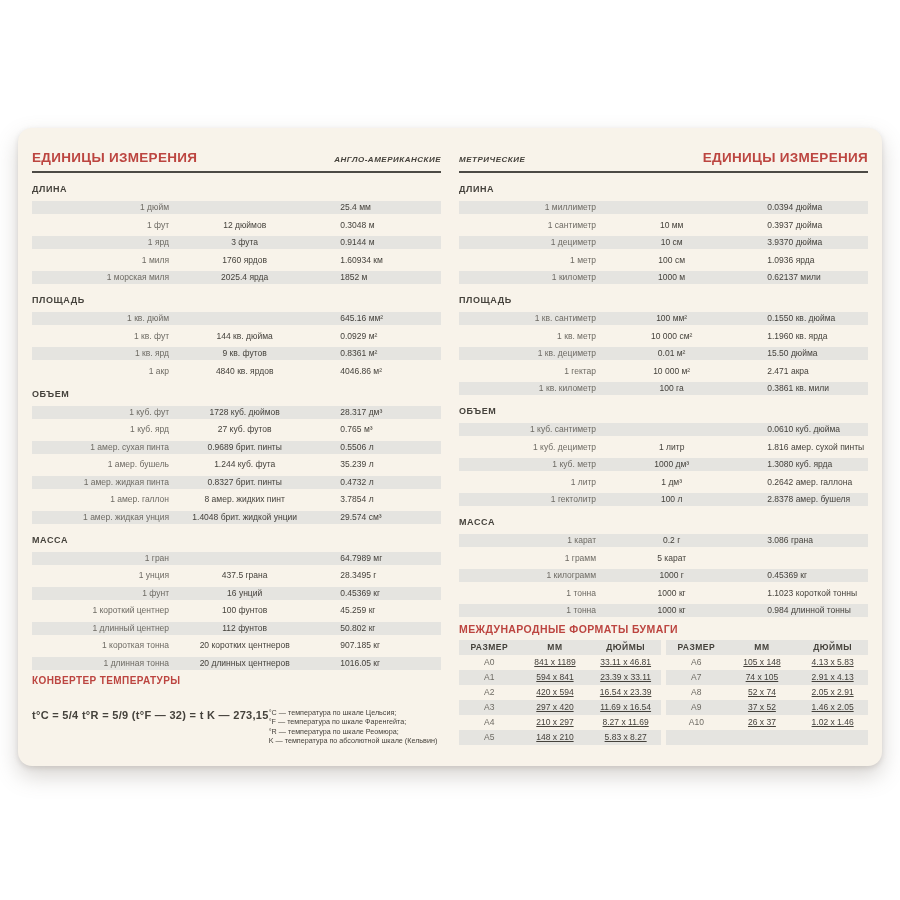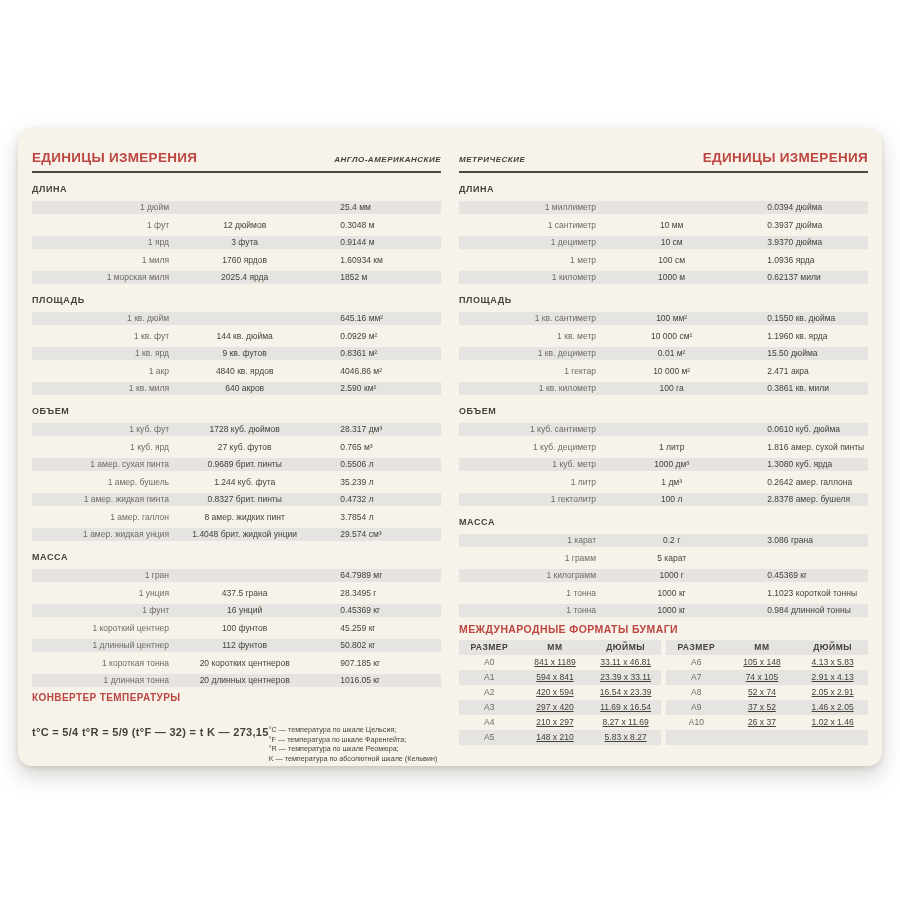--- a/index.html
+++ b/index.html
@@ -179,25 +179,20 @@
           <div class="urow stripe">
             <span class="c1">1 кв. ярд</span>
             <span class="c2">9 кв. футов</span>
             <span class="c3">0.8361 м²</span>
           </div>
           <div class="urow">
             <span class="c1">1 акр</span>
             <span class="c2">4840 кв. ярдов</span>
             <span class="c3">4046.86 м²</span>
           </div>
-          <div class="urow stripe">
-            <span class="c1">1 кв. миля</span>
-            <span class="c2">640 акров</span>
-            <span class="c3">2.590 км²</span>
-          </div>
         </div>
         <div class="section">
           <div class="sec-title">ОБЪЕМ</div>
           <div class="urow stripe">
             <span class="c1">1 куб. фут</span>
             <span class="c2">1728 куб. дюймов</span>
             <span class="c3">28.317 дм³</span>
           </div>
           <div class="urow">
             <span class="c1">1 куб. ярд</span>

